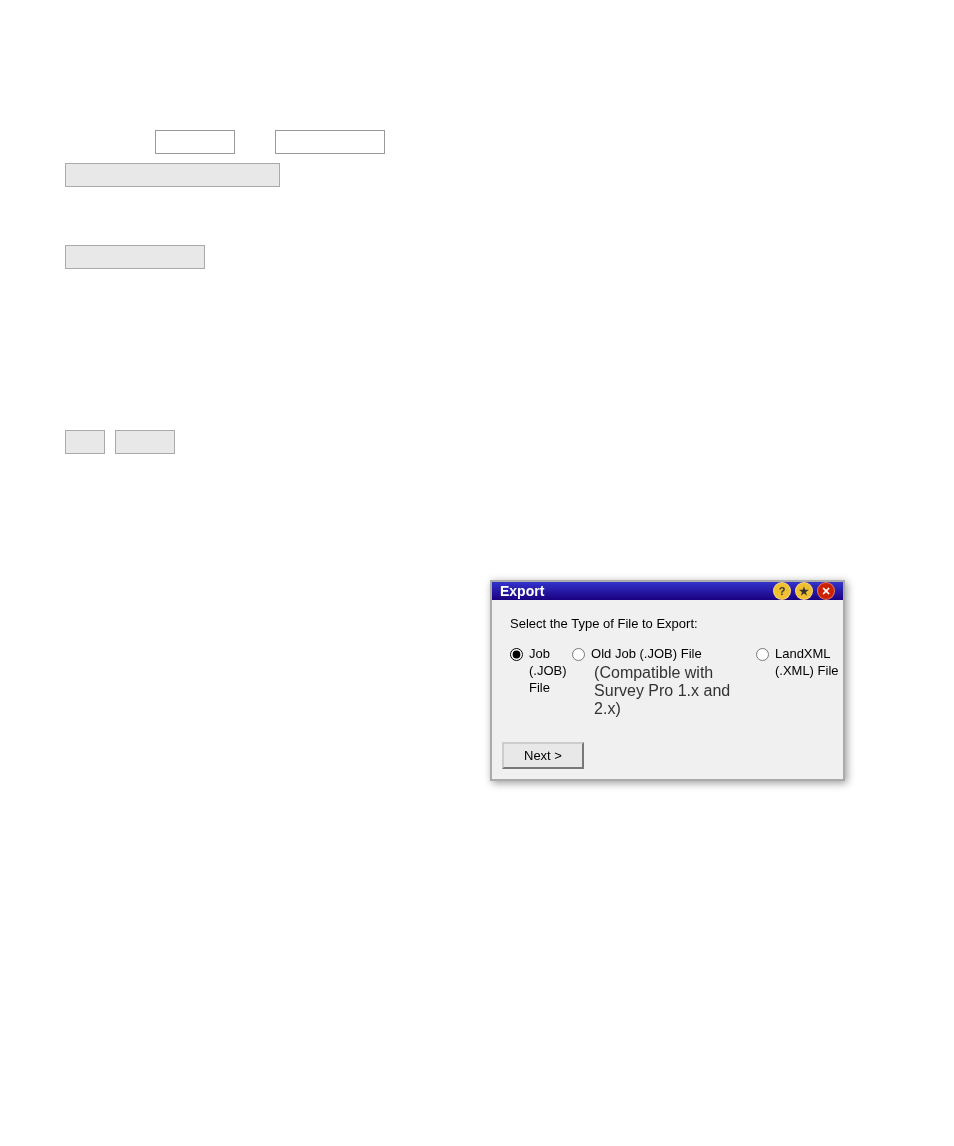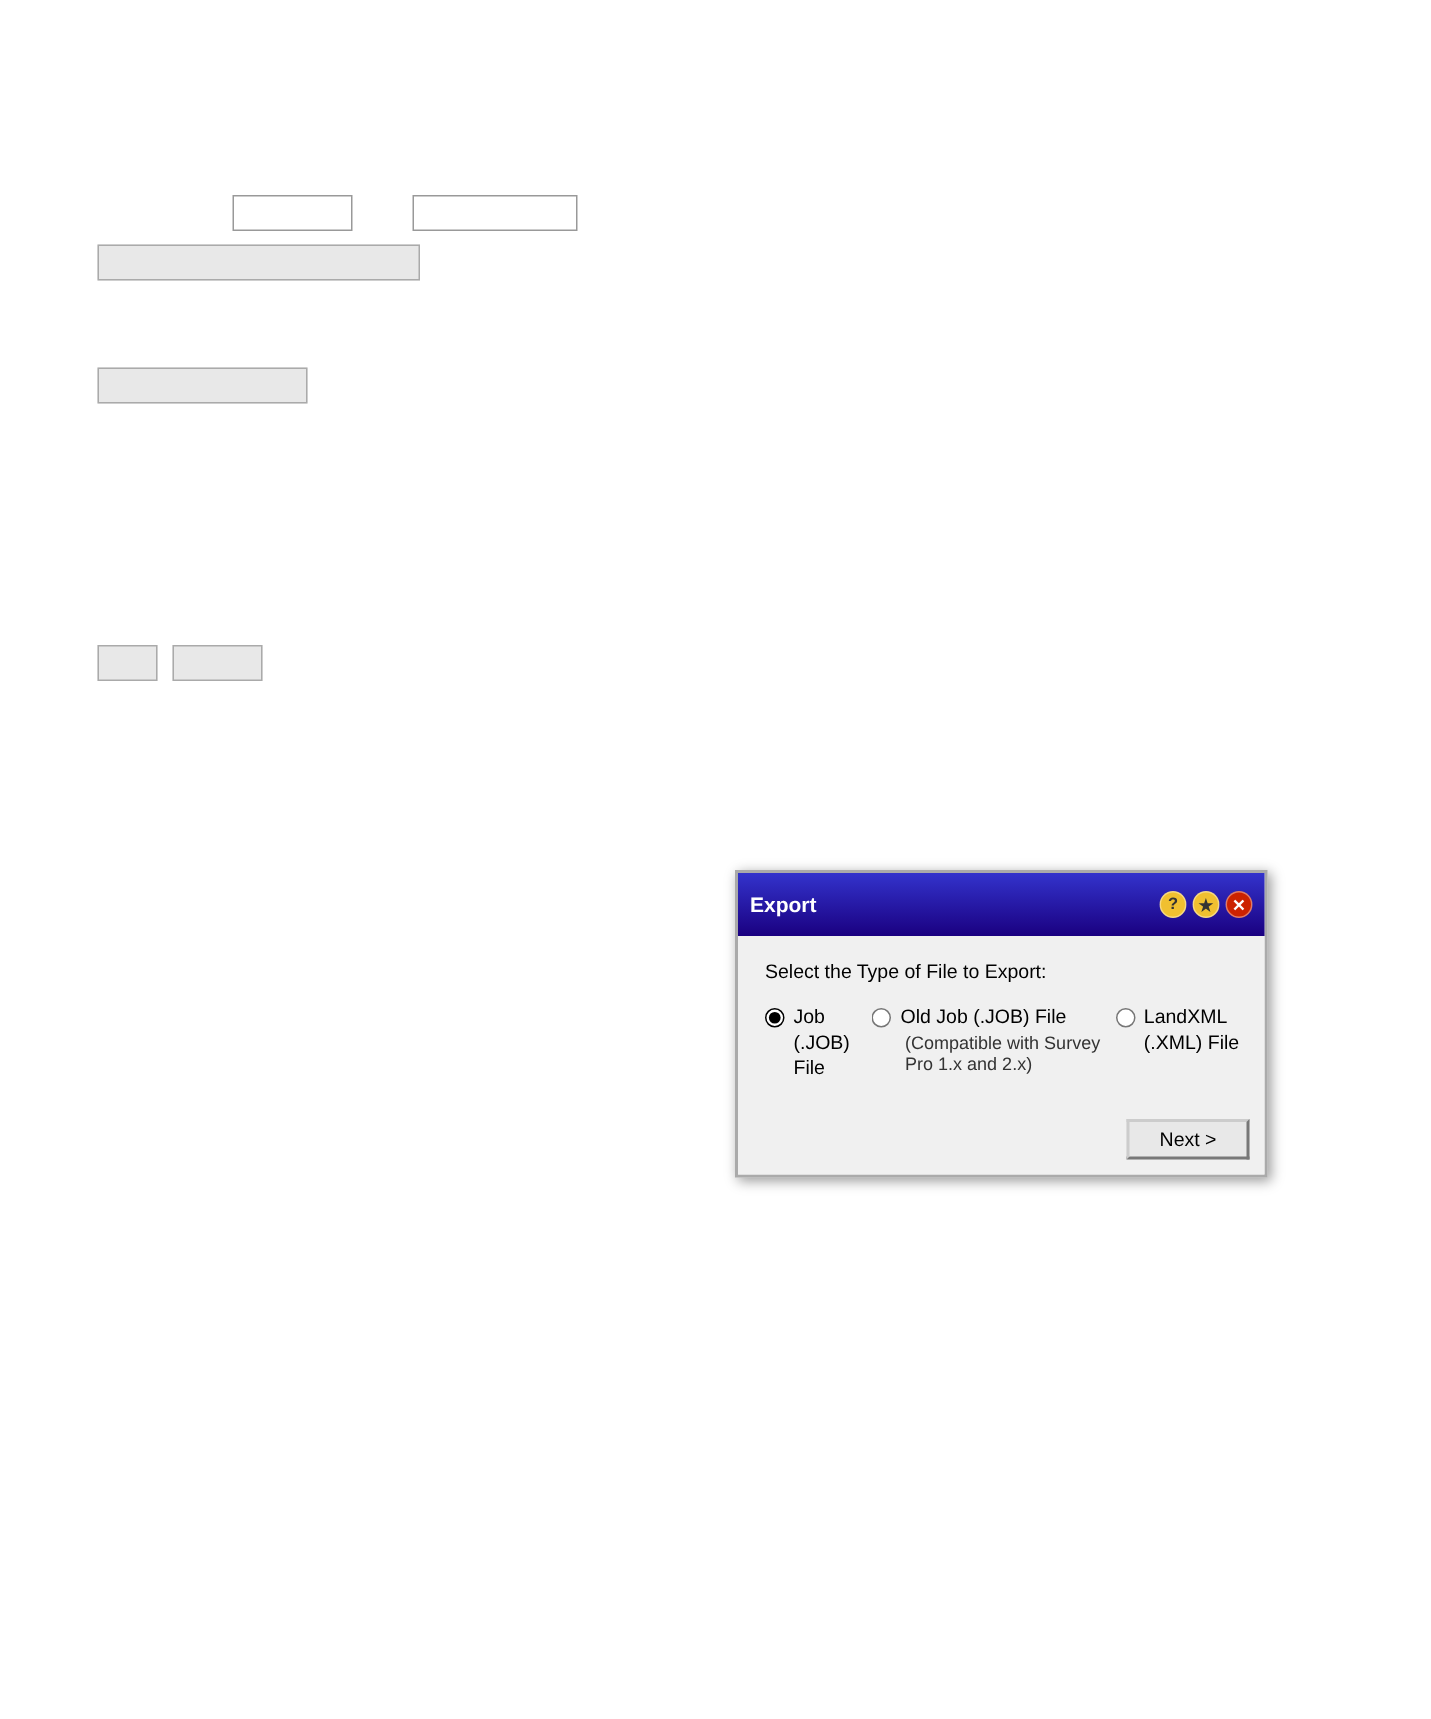--- a/index.html
+++ b/index.html
@@ -89,21 +89,21 @@
     }
 
     .dialog-titlebar {
       background: #1a0099;
       background: linear-gradient(to bottom, #3333cc, #1a0080);
       color: white;
       padding: 5px 8px;
       display: flex;
       align-items: center;
       justify-content: space-between;
-      height: 42px;
+      height: 18px;
     }
 
     .dialog-title {
       font-size: 14px;
       font-weight: bold;
       color: #fff;
     }
 
     .dialog-titlebar-buttons {
       display: flex;
@@ -170,30 +170,29 @@
       margin-top: 2px;
       cursor: pointer;
       accent-color: #000;
     }
 
     .radio-label {
       line-height: 1.3;
     }
 
     .radio-sublabel {
-      font-size: 12px;
+      font-size: 16px;
       color: #333;
       margin-left: 22px;
       margin-top: -2px;
       margin-bottom: 2px;
     }
 
     .dialog-footer {
       display: flex;
-      justify-content: flex-end;
       padding: 8px 10px 10px 10px;
       background: #f0f0f0;
     }
 
     .next-button {
       padding: 4px 20px;
       font-size: 13px;
       background: #e8e8e8;
       border: 2px outset #ccc;
       cursor: pointer;

